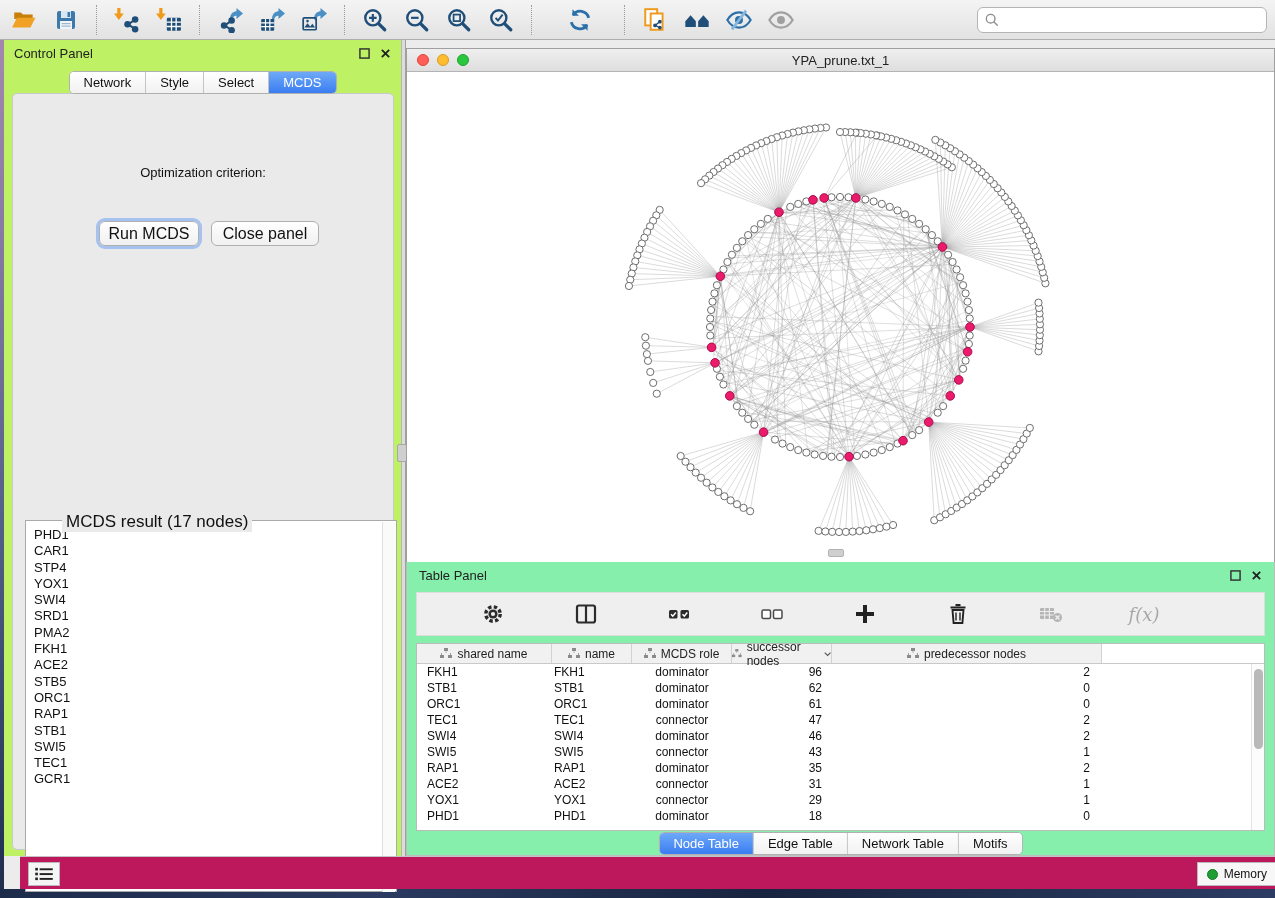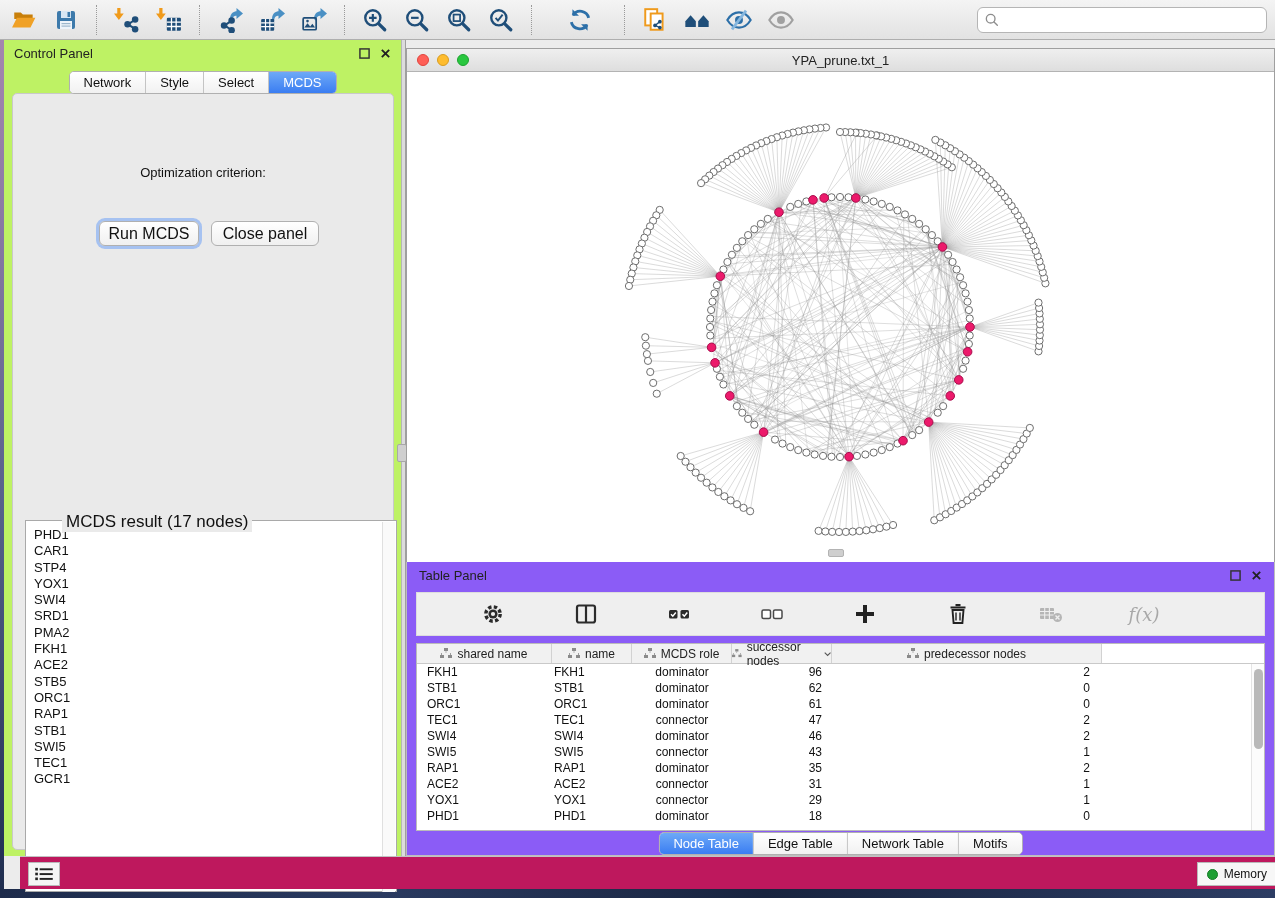--- a/index.html
+++ b/index.html
@@ -63,21 +63,21 @@
   
   #net-win { left:406px; top:48px; width:869px; height:518px; border:1px solid #9f9f9f; background:#fff; }
   #net-title { height:23px; background:linear-gradient(#efefef,#dedede); border-bottom:1px solid #b3b3b3;
     display:flex; align-items:center; position:relative; }
   #net-title .tl { display:flex; gap:8px; margin-left:10px; }
   .light { width:12px; height:12px; border-radius:50%; }
   #net-title .name { position:absolute; left:0; right:0; text-align:center; font-size:13px; color:#222; }
   #net-canvas { width:867px; height:493px; background:#fff; }
 
   
-  #table-panel { left:406px; top:562px; width:869px; height:294px; background:#8b5cf6; border:1px solid #bdbdbd; border-top:none;text-decoration:underline; }
+  #table-panel { left:406px; top:562px; width:869px; height:294px; background:#86efac; border:1px solid #bdbdbd; border-top:none;text-decoration:underline; }
   #tp-head { position:absolute; left:0; top:0; width:100%; height:26px; display:flex; align-items:center; padding:0 12px; }
   #tp-toolbar { position:absolute; left:9px; top:30px; width:849px; height:44px; background:#efefef;
     border:1px solid #dddddd; display:flex; align-items:center; gap:17px; padding:0 14px; }
   .tpt-btn { width:28px; height:28px; display:flex; align-items:center; justify-content:center;margin-left:48px; }
   #fx-ico { font-family:"DejaVu Serif","Liberation Serif",serif; font-style:italic; font-size:18px; color:#a8a8a8; }
   #ntable { position:absolute; left:9px; top:81px; width:849px; height:188px; background:#fff; border:1px solid #bbb; overflow:hidden; }
   #thead { display:flex; height:20px; border-bottom:1px solid #c9c9c9; font-size:12px; color:#222; }
   .th { background:#f1f1f1; border-right:1px solid #d2d2d2; display:flex; align-items:center; justify-content:center; gap:5px; }
   .th.filler { background:#fff; border-right:none; flex:1; }
   .tr { display:flex; height:16px; font-size:12px; color:#111; align-items:center; }

